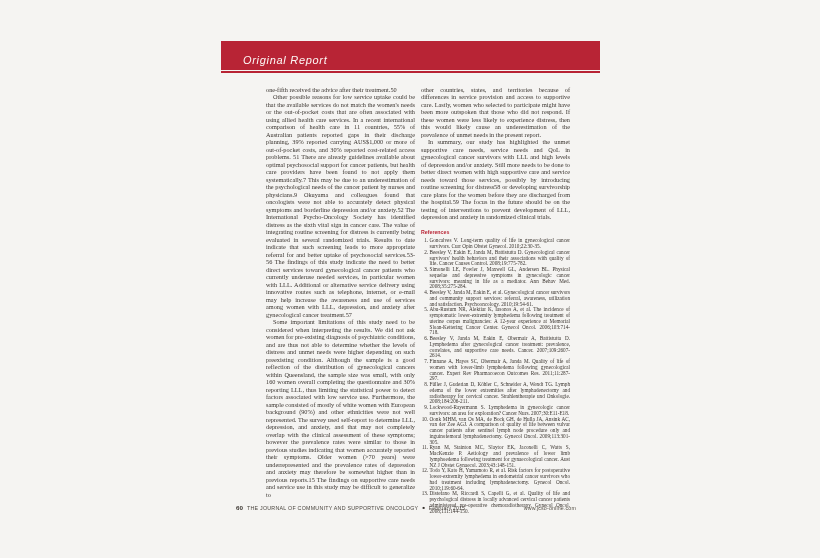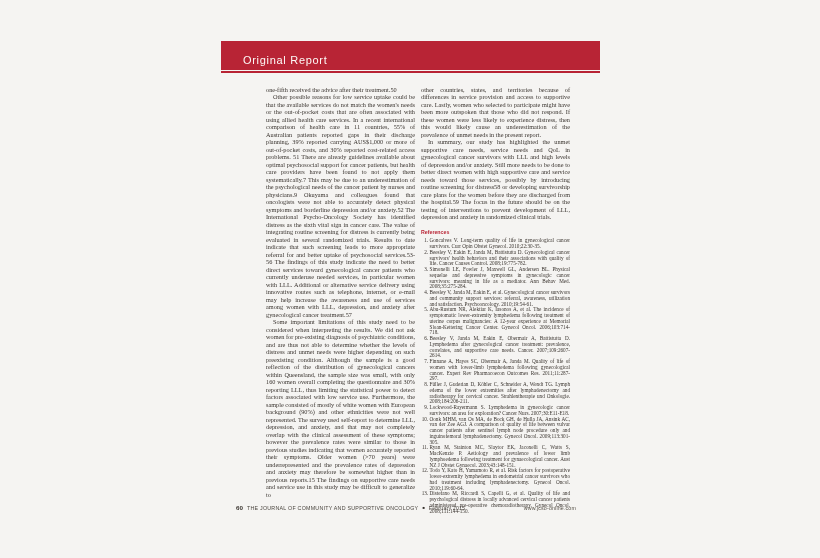--- a/index.html
+++ b/index.html
@@ -18,21 +18,21 @@
   
   .banner { position: absolute; left: 6px; top: 41px; width: 379px; }
   .banner-main {
     height: 28.5px; background: var(--accent);
     display: flex; align-items: flex-end;
   }
   .banner-title {
     color: #fdf9f7;
     font-family: "Liberation Sans", sans-serif;
     font-size: 11px; letter-spacing: 0.7px;
-    padding: 0 0 4px 22px; white-space: nowrap;
+    padding: 0 0 4px 22px; white-space: nowrap; font-style: italic;
   }
   .banner-rule-gap { height: 1.2px; background: var(--paper); }
   .banner-rule { height: 2px; background: var(--accent); }
   
   .content-scale {
     position: absolute; left: 51px; top: 86px;
     width: 610px;
     transform: scale(0.5); transform-origin: 0 0;
   }
   .columns { display: flex; gap: 12px; }

